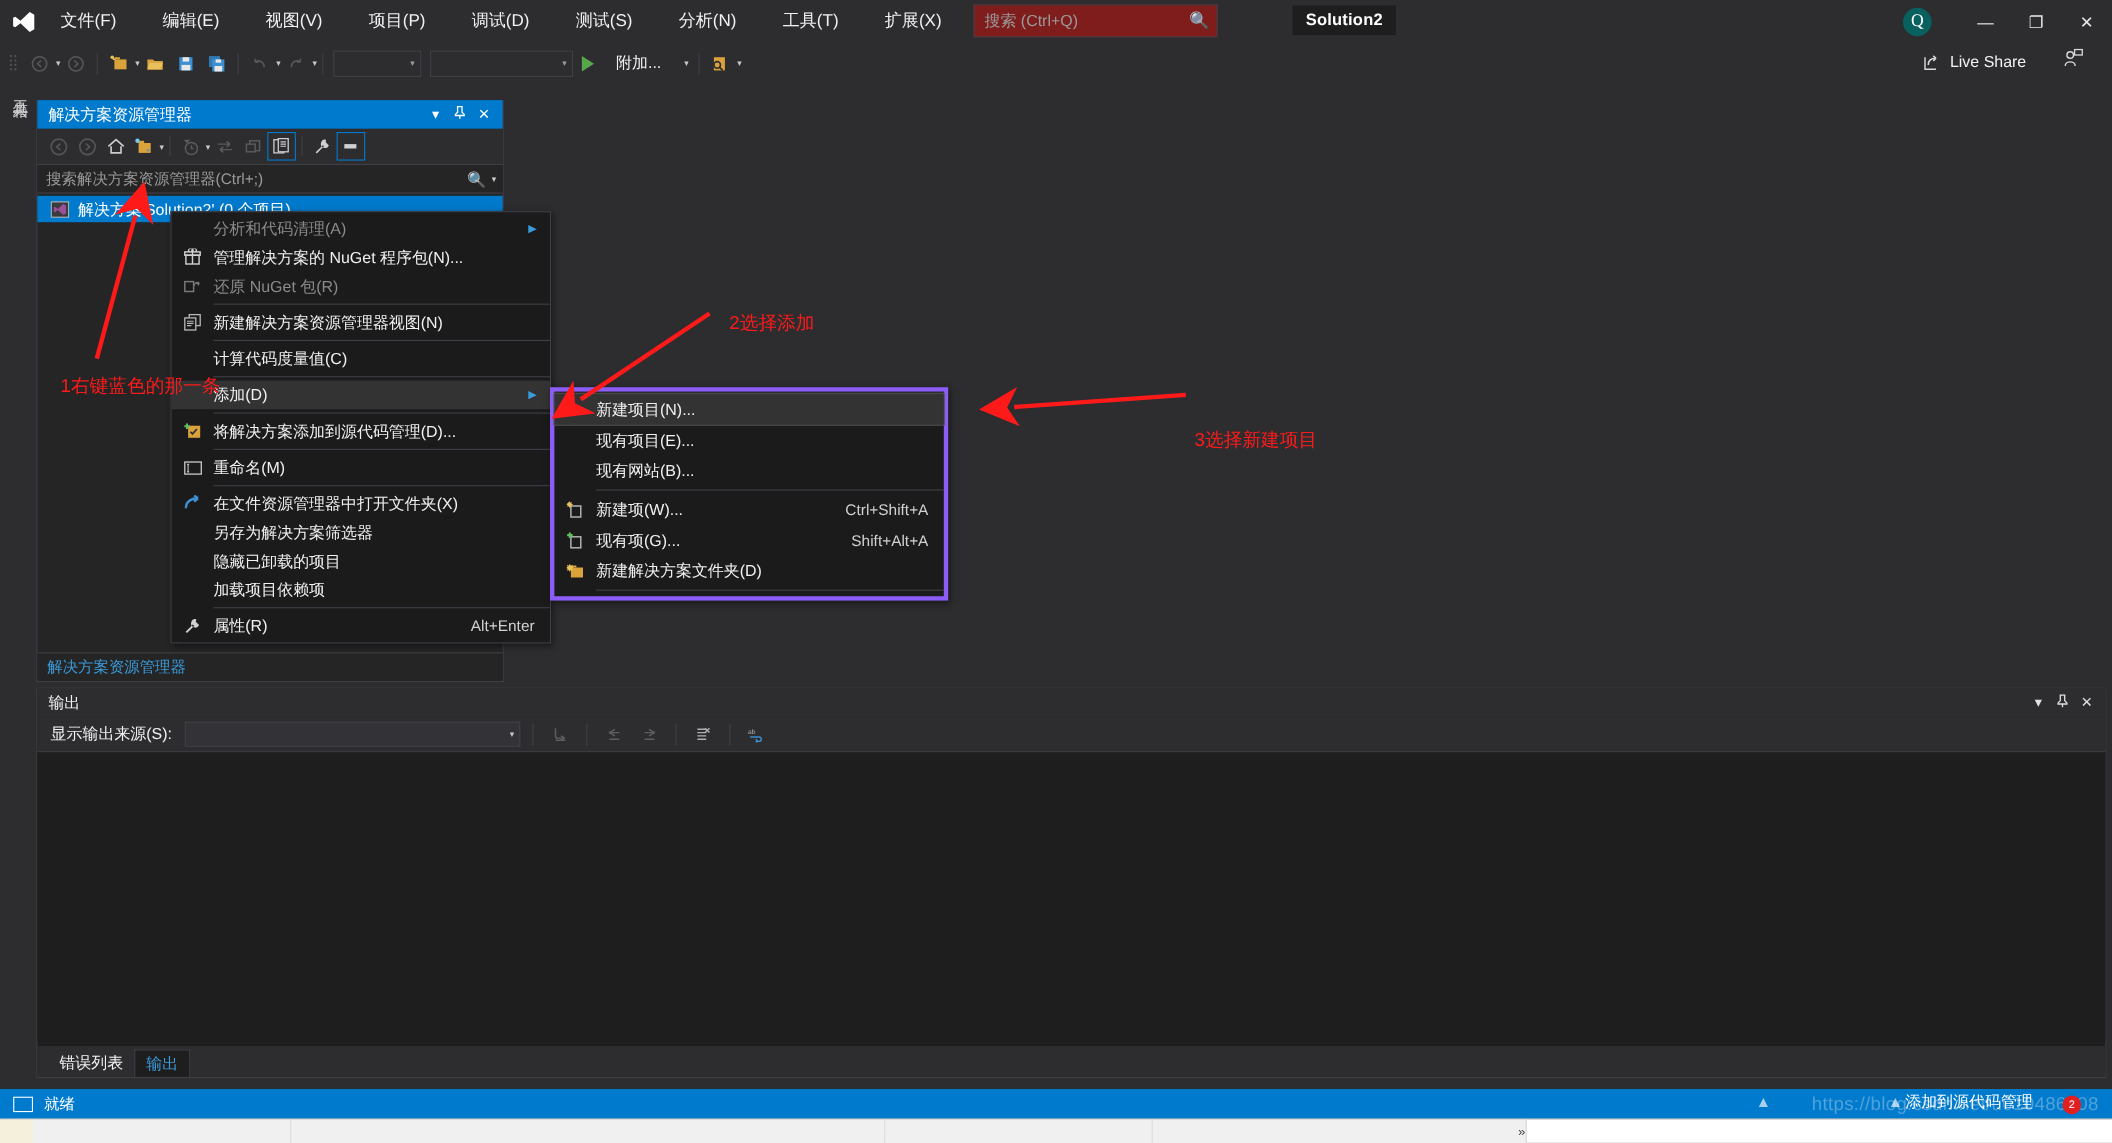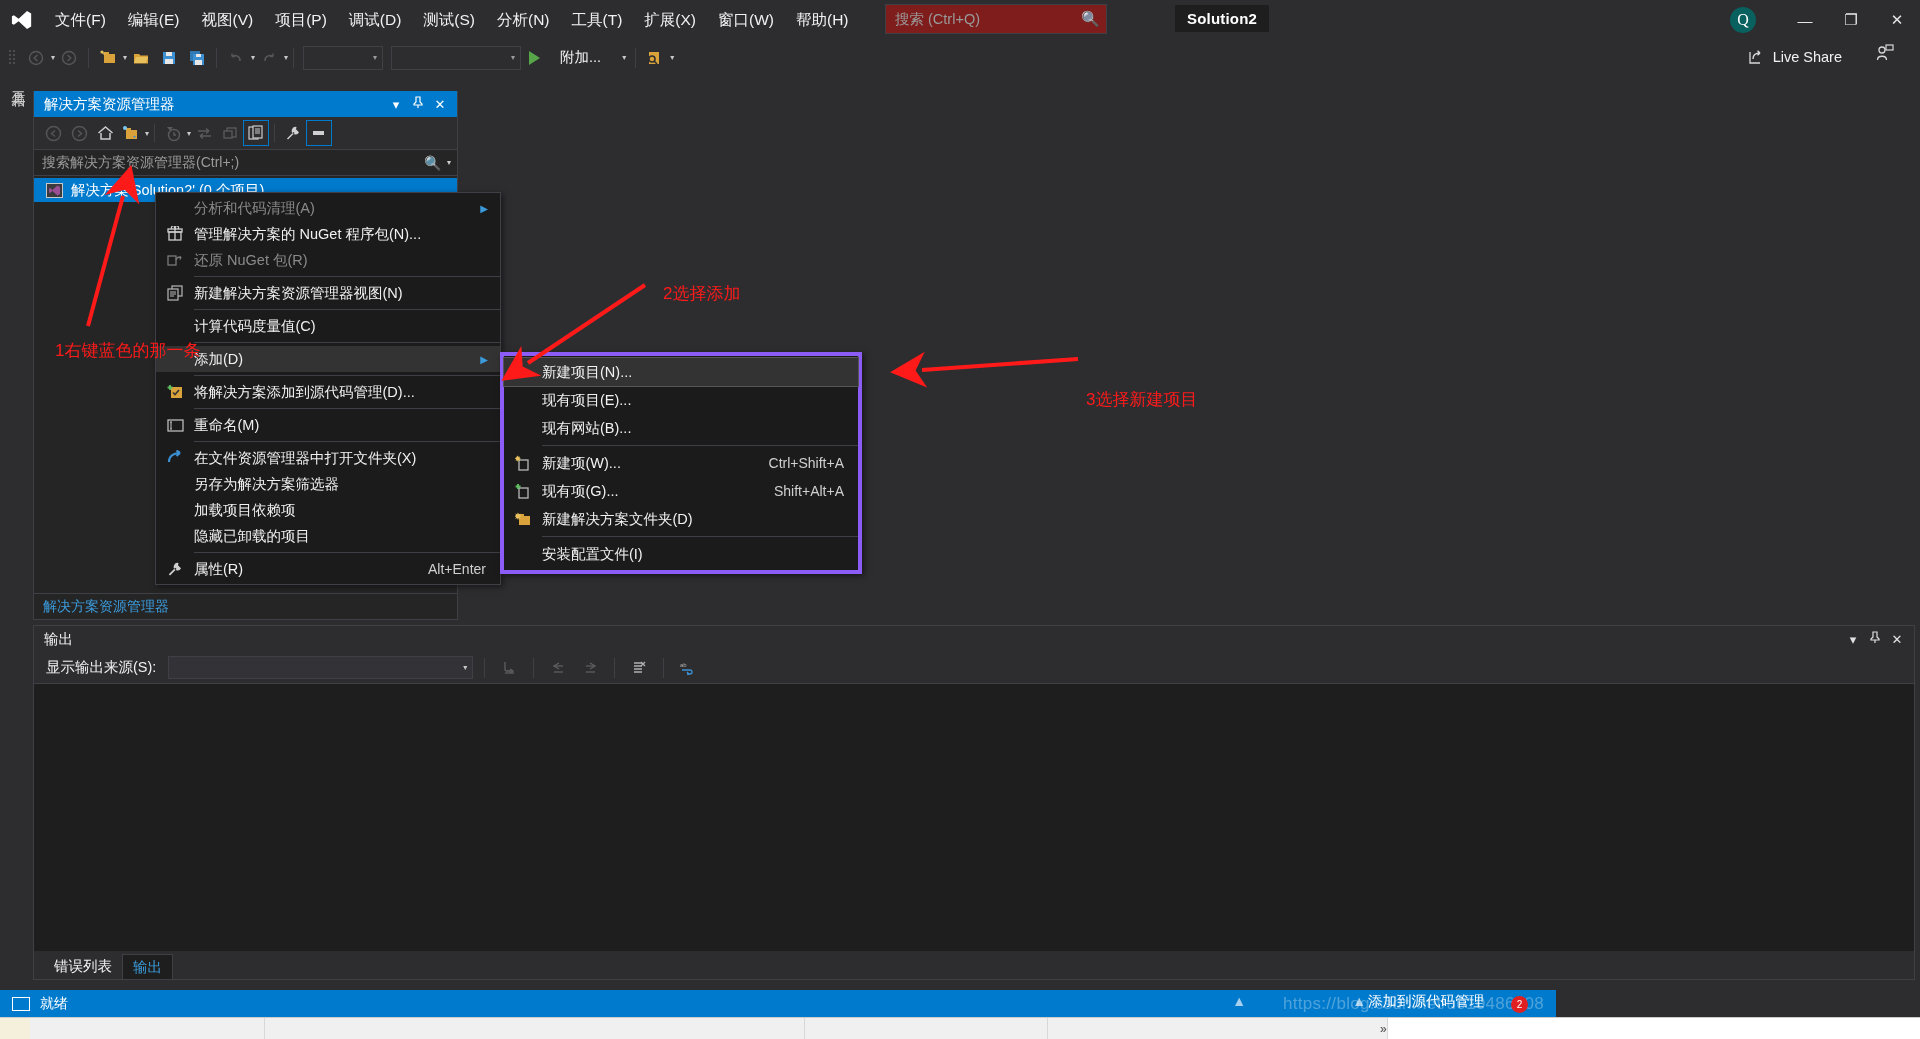--- a/index.html
+++ b/index.html
@@ -15,21 +15,21 @@
 
   
   .titlebar {
     position: absolute; left: 0; top: 0; width: 1920px; height: 40px;
     background: #2d2d30; display: flex; align-items: center;
   }
   .vs-logo {
     width: 44px; height: 40px; display: flex; align-items: center; justify-content: center;
   }
   .vs-logo svg { display: block; }
-  .menubar { display: flex; height: 40px; }
+  .menubar { display: flex; height: 40px; gap: 20px; }
   .menu-item {
     font-size: 15.5px; color: #f1f1f1; padding: 0 11px; line-height: 40px;
     white-space: nowrap; cursor: default;
   }
 
   .search-box {
     position: absolute; left: 885px; top: 4px; width: 222px; height: 30px;
     background: #7f1d1d; border: 1px solid #3f3f46;
     display: flex; align-items: center; padding: 0 6px 0 9px;
   }
@@ -191,21 +191,21 @@
     background: #2d2d30; display: flex; align-items: flex-end; padding-left: 10px;
   }
   .out-tab {
     height: 25px; padding: 0 10px; font-size: 14.5px; color: #f1f1f1;
     display: flex; align-items: center;
   }
   .out-tab.active { color: #3b9bdb; background: #1e1e1e; border: 1px solid #3f3f46; border-bottom: none; }
 
   
   .statusbar {
-    position: absolute; left: 0; bottom: 22px; width: 1556px; height: 27px;
+    position: absolute; left: 0; bottom: 22px; width: 1920px; height: 27px;
     background: #007acc; display: flex; align-items: center; padding-left: 12px;
     color: #ffffff; font-size: 14px;
   }
   .sb-ico { width: 18px; height: 14px; border: 1.6px solid #ffffff; margin-right: 10px; }
   .sb-right { position: absolute; right: 0; top: 0; height: 27px; display: flex; align-items: center; }
   .wm-url {
     position: absolute; right: 12px; top: 4px; font-size: 17px;
     color: rgba(255,255,255,.30); letter-spacing: .3px; white-space: nowrap;
   }
   .wm-text {
@@ -569,25 +569,25 @@
           </svg>
         </span>
         <span class="mlabel">在文件资源管理器中打开文件夹(X)</span>
       </div>
       <div class="mrow">
         <span class="mico"></span>
         <span class="mlabel">另存为解决方案筛选器</span>
       </div>
       <div class="mrow">
         <span class="mico"></span>
+        <span class="mlabel">隐藏已卸载的项目</span>
+      </div>
+      <div class="mrow">
+        <span class="mico"></span>
         <span class="mlabel">加载项目依赖项</span>
-      </div>
-      <div class="mrow">
-        <span class="mico"></span>
-        <span class="mlabel">隐藏已卸载的项目</span>
       </div>
       <div class="mdiv"></div>
       <div class="mrow">
         <span class="mico">
           <svg width="17" height="17" viewBox="0 0 17 17">
             <path d="M11.5 2 a3.8 3.8 0 1 0 2.5 5.2 l-3 -3 Z M9.5 8 L3 14.5 l-1.2 -1.2 L8.3 6.8" fill="#d0d0d0"></path>
           </svg>
         </span>
         <span class="mlabel">属性(R)</span>
         <span class="mshort">Alt+Enter</span>
@@ -632,24 +632,20 @@
         <span class="mico">
           <svg width="17" height="15" viewBox="0 0 17 15">
             <path d="M4 4 h11 v9 H4 Z" fill="#d9a23b"></path>
             <path d="M4 2 h5 v2 H4 Z" fill="#d9a23b"></path>
             <path d="M3 0.5 l0.9 1.8 l1.8 -0.8 l-0.8 1.8 l1.8 0.9 l-1.8 0.9 l0.8 1.8 l-1.8 -0.8 l-0.9 1.8 l-0.9 -1.8 l-1.8 0.8 l0.8 -1.8 l-1.8 -0.9 l1.8 -0.9 l-0.8 -1.8 l1.8 0.8 Z" fill="#e8c15c"></path>
           </svg>
         </span>
         <span class="mlabel">新建解决方案文件夹(D)</span>
       </div>
       <div class="mdiv"></div>
-      <div class="mrow">
-        <span class="mico"></span>
-        <span class="mlabel">安装配置文件(I)</span>
-      </div>
     </div>
 
   <div class="outpanel">
     <div class="out-title">
       <span>输出</span>
       <span class="dots"></span>
       <span class="tbtn">▾</span>
       <span class="tbtn">
         <svg width="12" height="13" viewBox="0 0 12 13">
             <path d="M4 1 h4 v5 l2 2 v1 H2 V8 l2-2 Z M6 9 v3" stroke="#e0e0e0" fill="none" stroke-width="1.2"></path>

